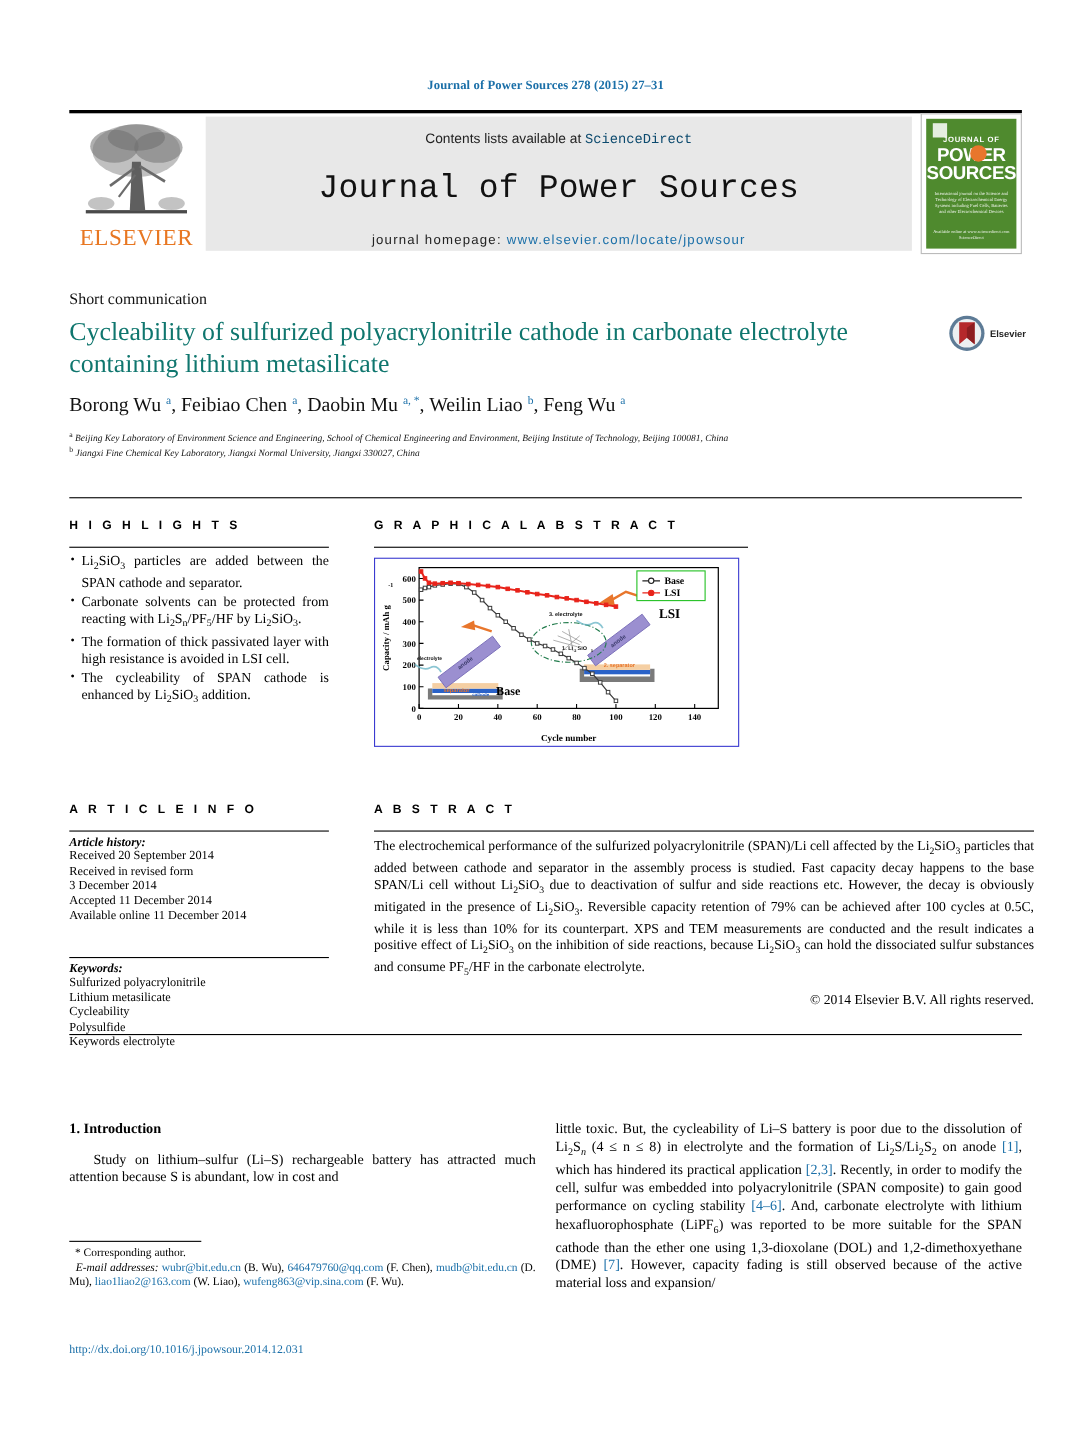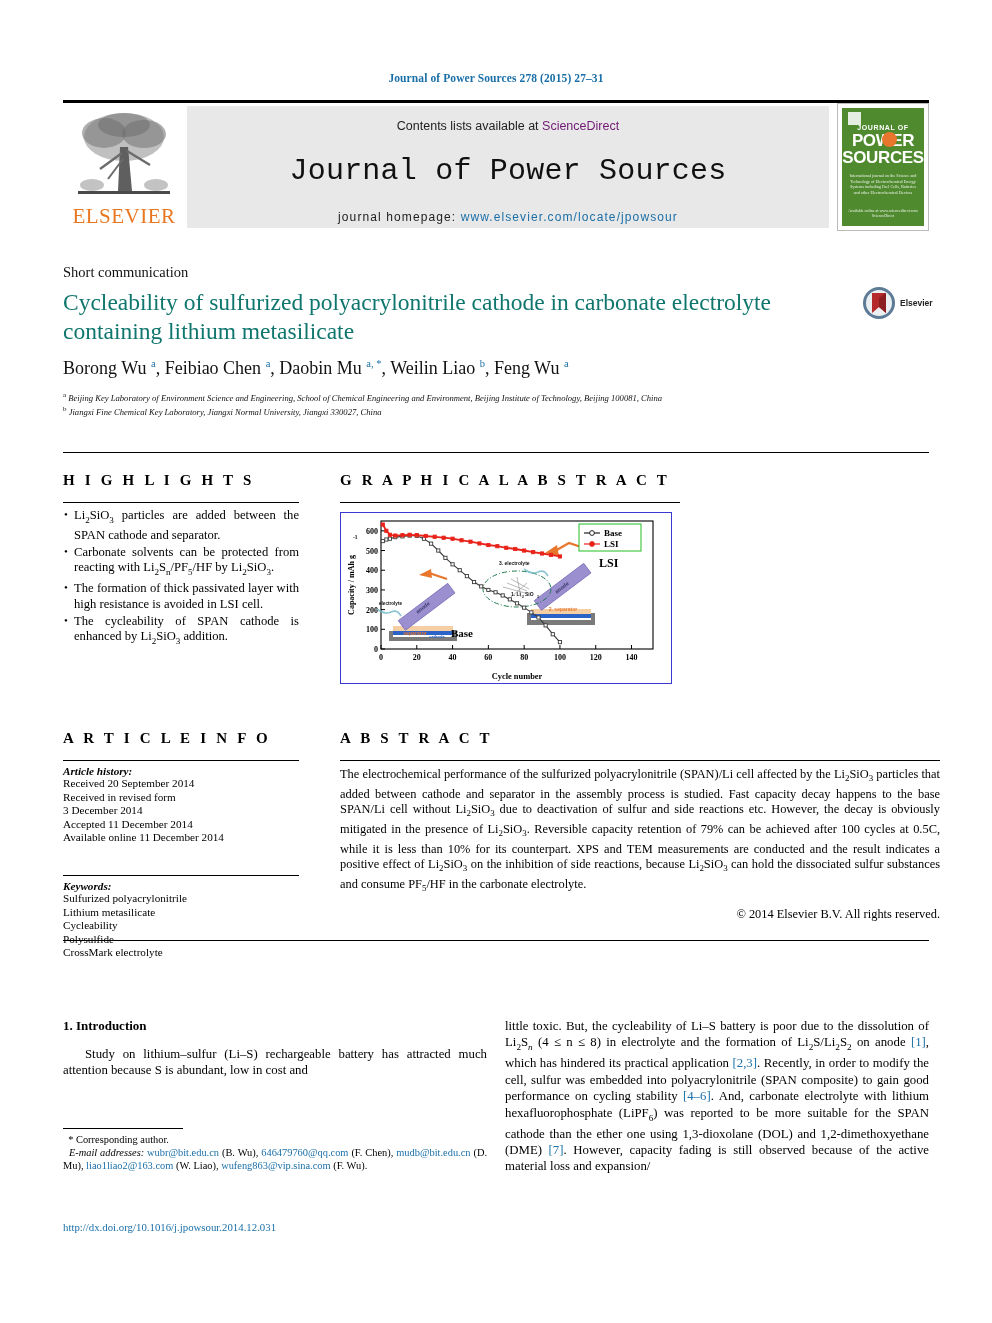--- a/index.html
+++ b/index.html
@@ -70,22 +70,23 @@
     position: relative;
     text-align: center;
   }
   .contents-line {
     font-family: "Liberation Sans", sans-serif;
     font-size: 12.5px;
     color: #222;
     padding-top: 13px;
   }
   .contents-line a {
-    color: #701a75;
+    color: #0c4a6e;
     text-decoration: none;
+    font-family: Liberation Mono, monospace;
   }
   .journal-title {
     font-family: Liberation Mono, monospace;
     font-size: 30px;
     color: #111;
     margin-top: 21px;
     letter-spacing: .2px;
   }
   .homepage-line {
     font-family: "Liberation Sans", sans-serif;
@@ -220,23 +221,23 @@
   .affiliations sup { font-style: normal; font-size: 7px; vertical-align: super; }
 
   
   .band-rule-top {
     position: absolute;
     left: 63px; top: 452px;
     width: 866px;
     border-top: 1px solid #000;
   }
   .sec-head {
-    font-family: Liberation Serif, serif;
+    font-family: Liberation Sans, sans-serif;
     font-weight: bold;
-    font-size: 15px;
+    font-size: 11px;
     letter-spacing: 3.2px;
     color: #000;
   }
   .highlights-block {
     position: absolute;
     left: 63px; top: 472px;
     width: 236px;
   }
   .hl-rule {
     border-top: 1.6px solid #000;
@@ -658,21 +659,21 @@
     <div class="info-line">3 December 2014</div>
     <div class="info-line">Accepted 11 December 2014</div>
     <div class="info-line">Available online 11 December 2014</div>
     <div class="info-gap"></div>
     <div class="info-rule"></div>
     <div class="info-sub">Keywords:</div>
     <div class="info-line">Sulfurized polyacrylonitrile</div>
     <div class="info-line">Lithium metasilicate</div>
     <div class="info-line">Cycleability</div>
     <div class="info-line">Polysulfide</div>
-    <div class="info-line">CrossMark electrolyte</div>
+    <div class="info-line">Keywords electrolyte</div>
   </div>
 
   <div class="abstract-block">
     <div class="sec-head">A B S T R A C T</div>
     <div class="ab-rule"></div>
     <div class="ab-text">
       The electrochemical performance of the sulfurized polyacrylonitrile (SPAN)/Li cell affected by the Li<sub>2</sub>SiO<sub>3</sub> particles that added between cathode and separator in the assembly process is studied. Fast capacity decay happens to the base SPAN/Li cell without Li<sub>2</sub>SiO<sub>3</sub> due to deactivation of sulfur and side reactions etc. However, the decay is obviously mitigated in the presence of Li<sub>2</sub>SiO<sub>3</sub>. Reversible capacity retention of 79% can be achieved after 100 cycles at 0.5C, while it is less than 10% for its counterpart. XPS and TEM measurements are conducted and the result indicates a positive effect of Li<sub>2</sub>SiO<sub>3</sub> on the inhibition of side reactions, because Li<sub>2</sub>SiO<sub>3</sub> can hold the dissociated sulfur substances and consume PF<sub>5</sub>/HF in the carbonate electrolyte.
     </div>
     <div class="ab-copy">© 2014 Elsevier B.V. All rights reserved.</div>
   </div>

